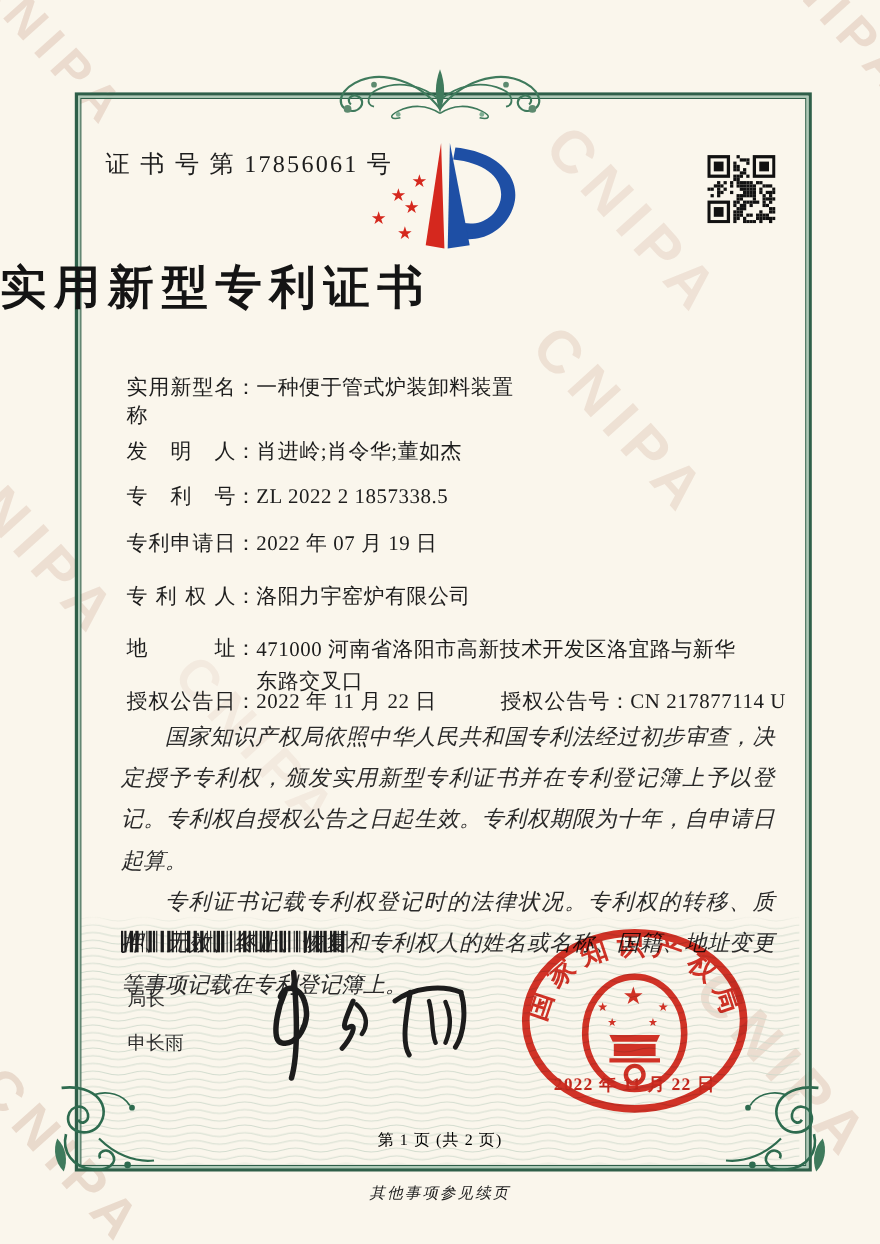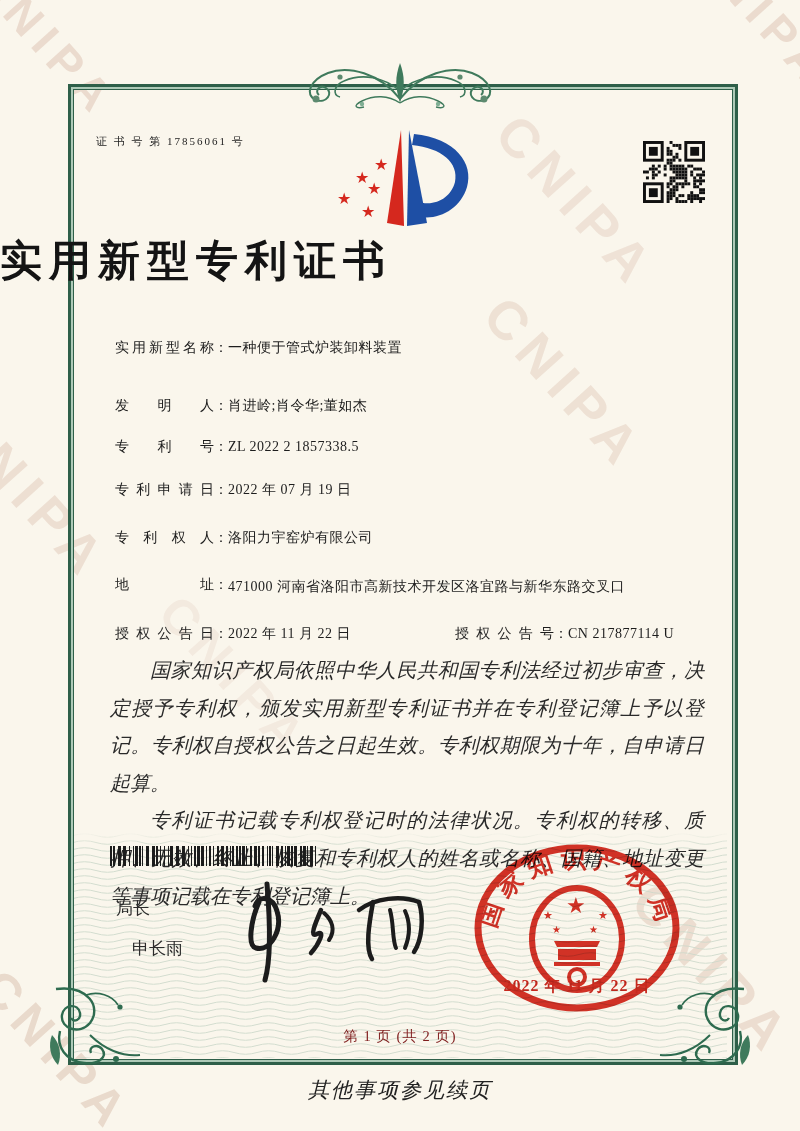--- a/index.html
+++ b/index.html
@@ -23,62 +23,62 @@
   
   .frame{position:absolute;left:68px;top:84px;width:664px;height:975px;
          border:3px solid #2e5f49;}
   .frame .light{position:absolute;inset:0;border:2px solid #aecab8;}
   .frame .thin{position:absolute;inset:2px;border:1px solid #2e5f49;}
 
   
   .waves{position:absolute;left:73px;top:832px;width:654px;height:226px;opacity:.85;}
 
   
-  .certno{position:absolute;left:96px;top:134px;font-size:11px;letter-spacing:2px;color:#1d1d1d;}
+  .certno{position:absolute;left:96px;top:134px;font-size:22px;letter-spacing:2px;color:#1d1d1d;}
   .logo{position:absolute;left:330px;top:124px;width:152px;height:114px;}
   .logo .star{font-size:16px;fill:#d5281e;}
   .qr{position:absolute;left:643px;top:141px;width:62px;height:62px;}
   .title{position:absolute;left:0;top:233px;width:800px;
          font-size:42px;font-weight:bold;letter-spacing:7px;color:#141414;}
 
   
-  .row{position:absolute;left:115px;font-size:14px;color:#1d1d1d;}
+  .row{position:absolute;left:115px;font-size:19px;color:#1d1d1d;}
   .flabel{display:inline-block;width:99px;text-align:justify;text-align-last:justify;vertical-align:top;}
   .fvalue{letter-spacing:.5px;}
   .r1{top:339px}.r2{top:397px}.r3{top:438px}
   .r4{top:481px}.r5{top:529px}.r6{top:576px}.r7{top:625px}
   .r6 .fvalue{display:inline-block;width:436px;line-height:1.55;vertical-align:top;}
   .pair2{position:absolute;left:340px;top:0;white-space:nowrap;}
   .pair2 .flabel{width:99px;}
 
   
   .paras{position:absolute;left:110px;top:652px;width:594px;}
   .paras p{margin:0;font-size:20px;line-height:1.88;text-indent:2em;
            text-align:justify;font-style:italic;color:#2a2a2a;}
 
   
   .barcode{position:absolute;left:110px;top:846px;width:212px;height:20px;}
 
   
   .sig-title{position:absolute;left:116px;top:897px;font-size:17px;
              font-family:Liberation Sans, sans-serif;color:#2b2b2b;}
-  .sig-name{position:absolute;left:132px;top:937px;font-size:17px;
+  .sig-name{position:absolute;left:116px;top:937px;font-size:17px;
             font-family:Liberation Sans, sans-serif;color:#2b2b2b;}
   .sig-hand{position:absolute;left:225px;top:878px;width:212px;height:110px;}
 
   
   .seal{position:absolute;left:470px;top:843px;width:214px;height:172px;
         mix-blend-mode:multiply;opacity:.95;}
   .seal text{font-family:"Liberation Serif","DejaVu Serif",serif;}
 
   
   .pagenum{position:absolute;left:0;top:1027px;width:800px;text-align:center;
-           font-size:14.5px;letter-spacing:1px;color:#7f1d1d;}
+           font-size:14.5px;letter-spacing:1px;color:#000000;}
   .contnote{position:absolute;left:0;top:1076px;width:800px;text-align:center;
-            font-size:21px;font-style:italic;letter-spacing:2px;color:#222;}
+            font-size:14px;font-style:italic;letter-spacing:2px;color:#222;}
 
   
   .orn-top{position:absolute;left:282px;top:57px;width:236px;height:54px;}
   .orn-bl{position:absolute;left:46px;top:985px;width:96px;height:84px;}
   .orn-br{position:absolute;left:658px;top:985px;width:96px;height:84px;transform:scaleX(-1);}
 </style>
 </head>
 <body>
 
 <div class="wm wm1">CNIPA</div>

